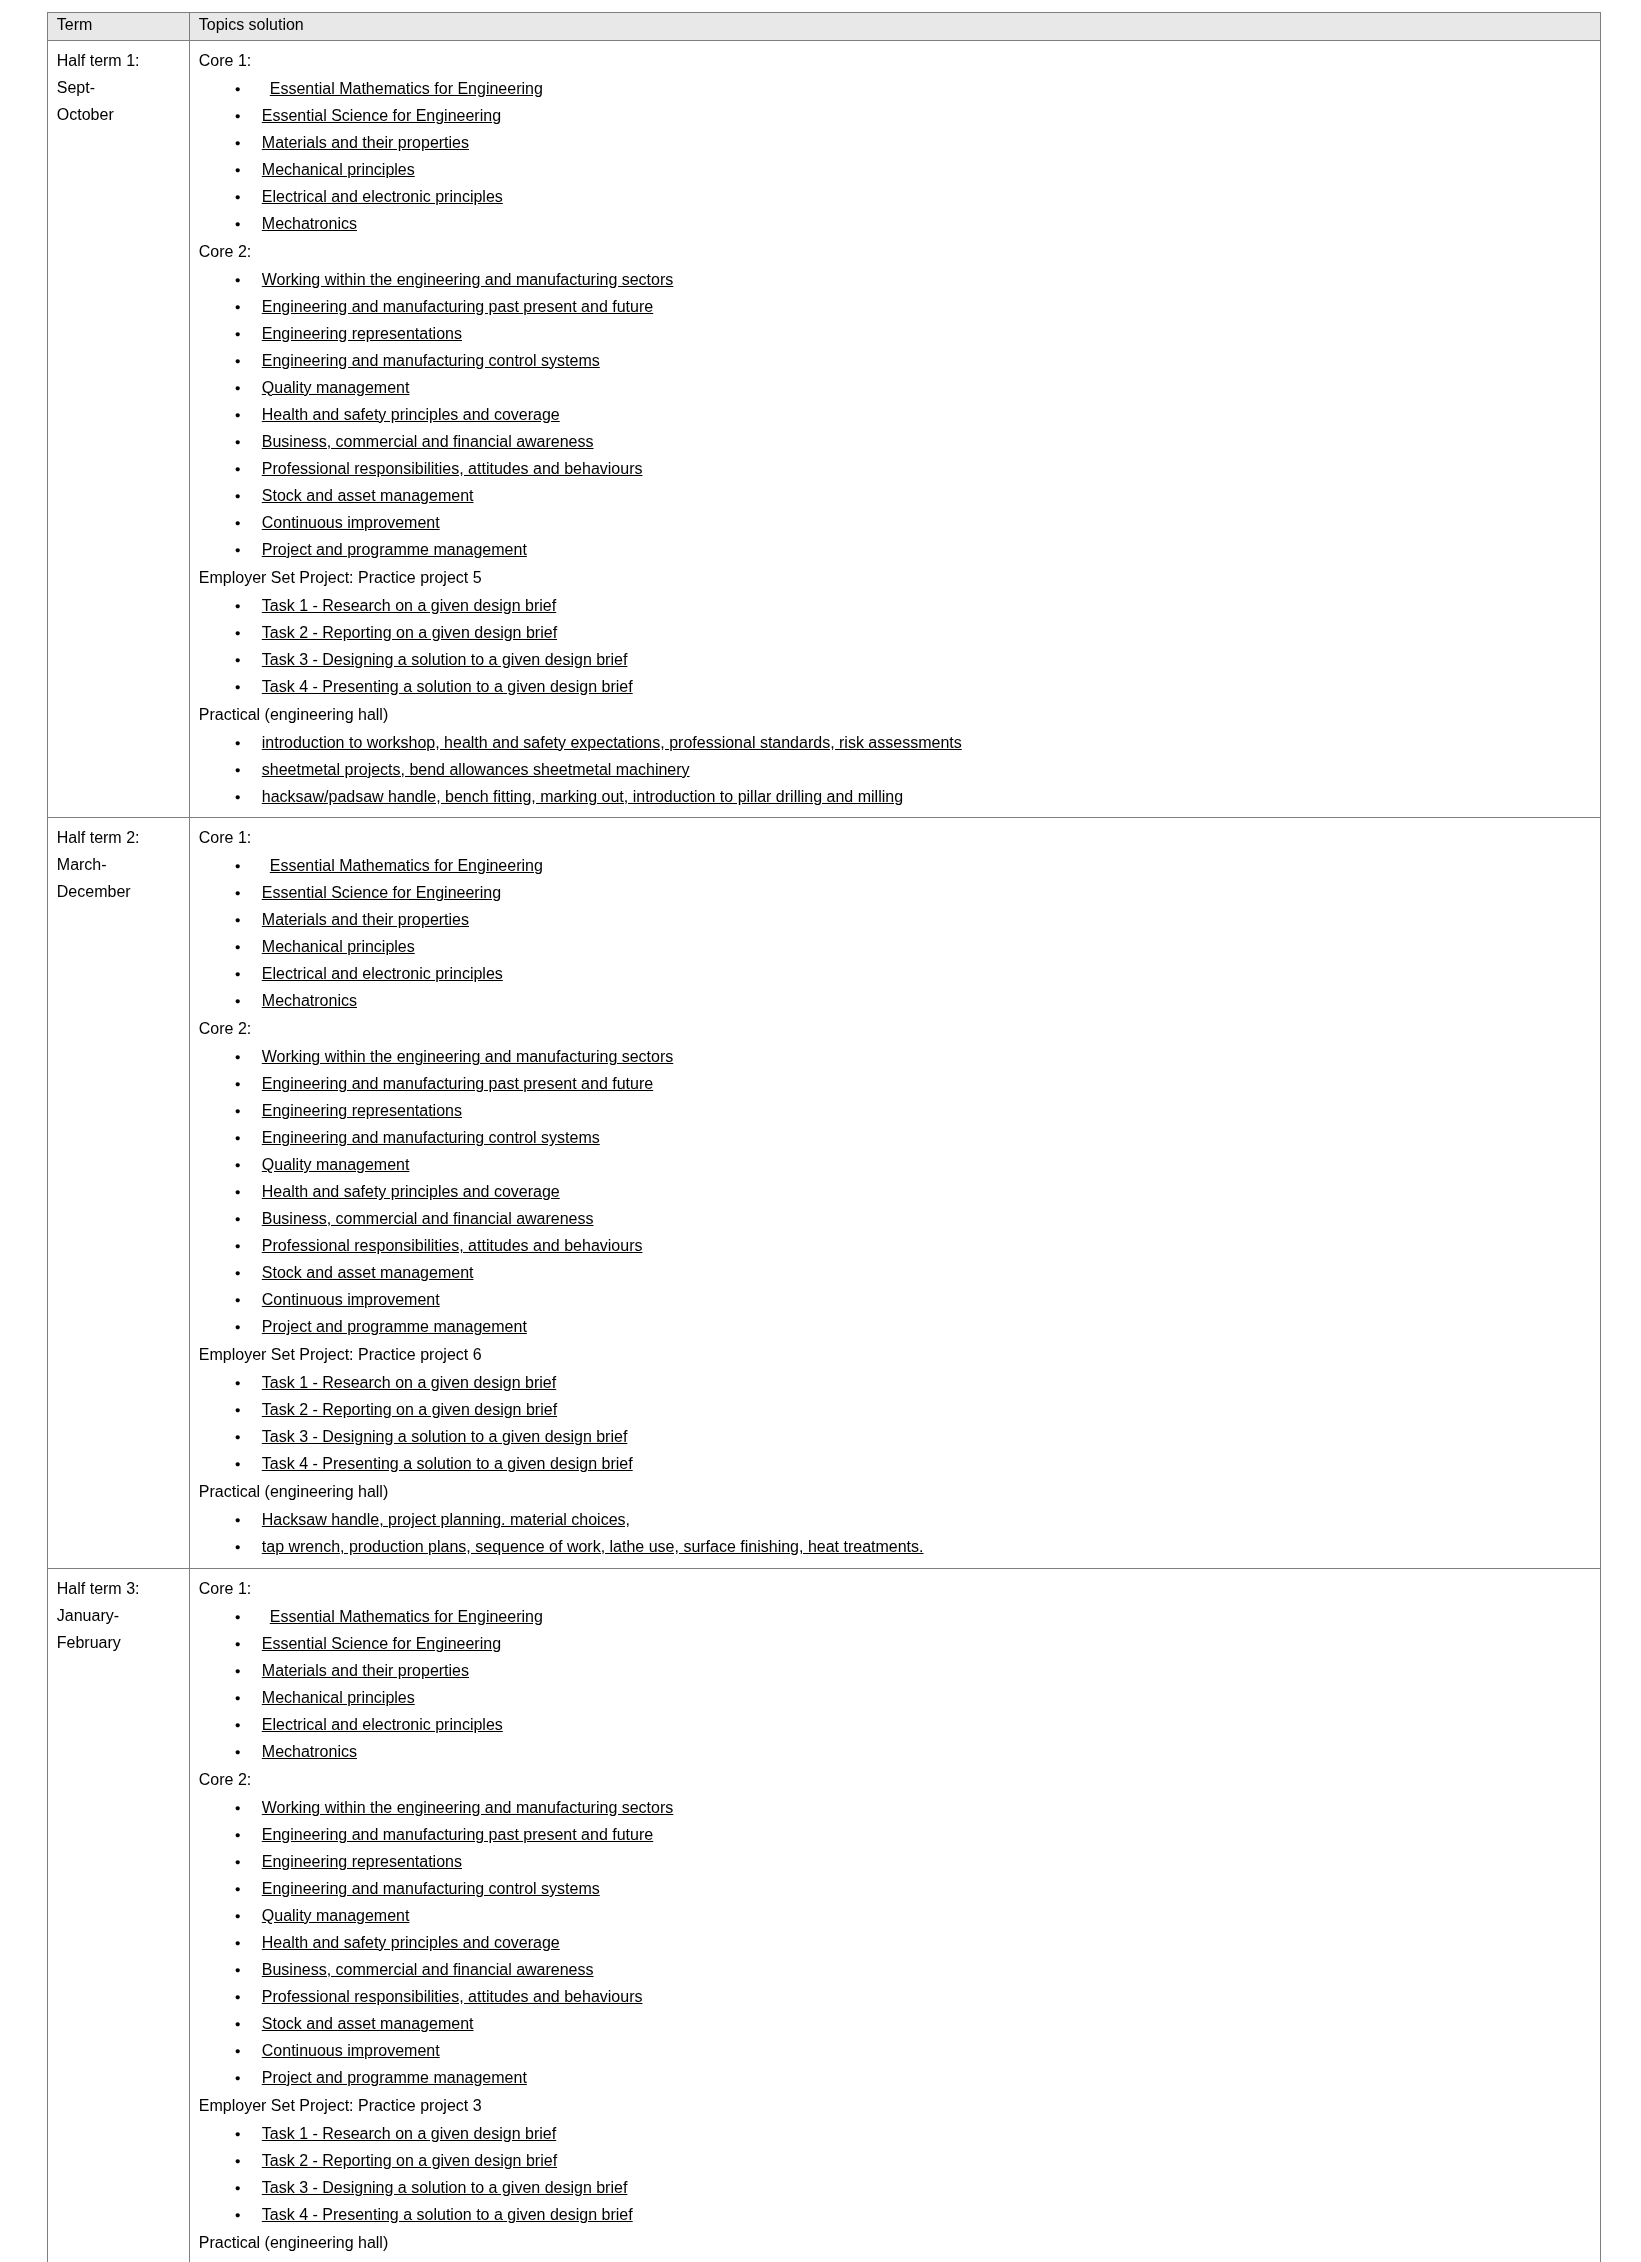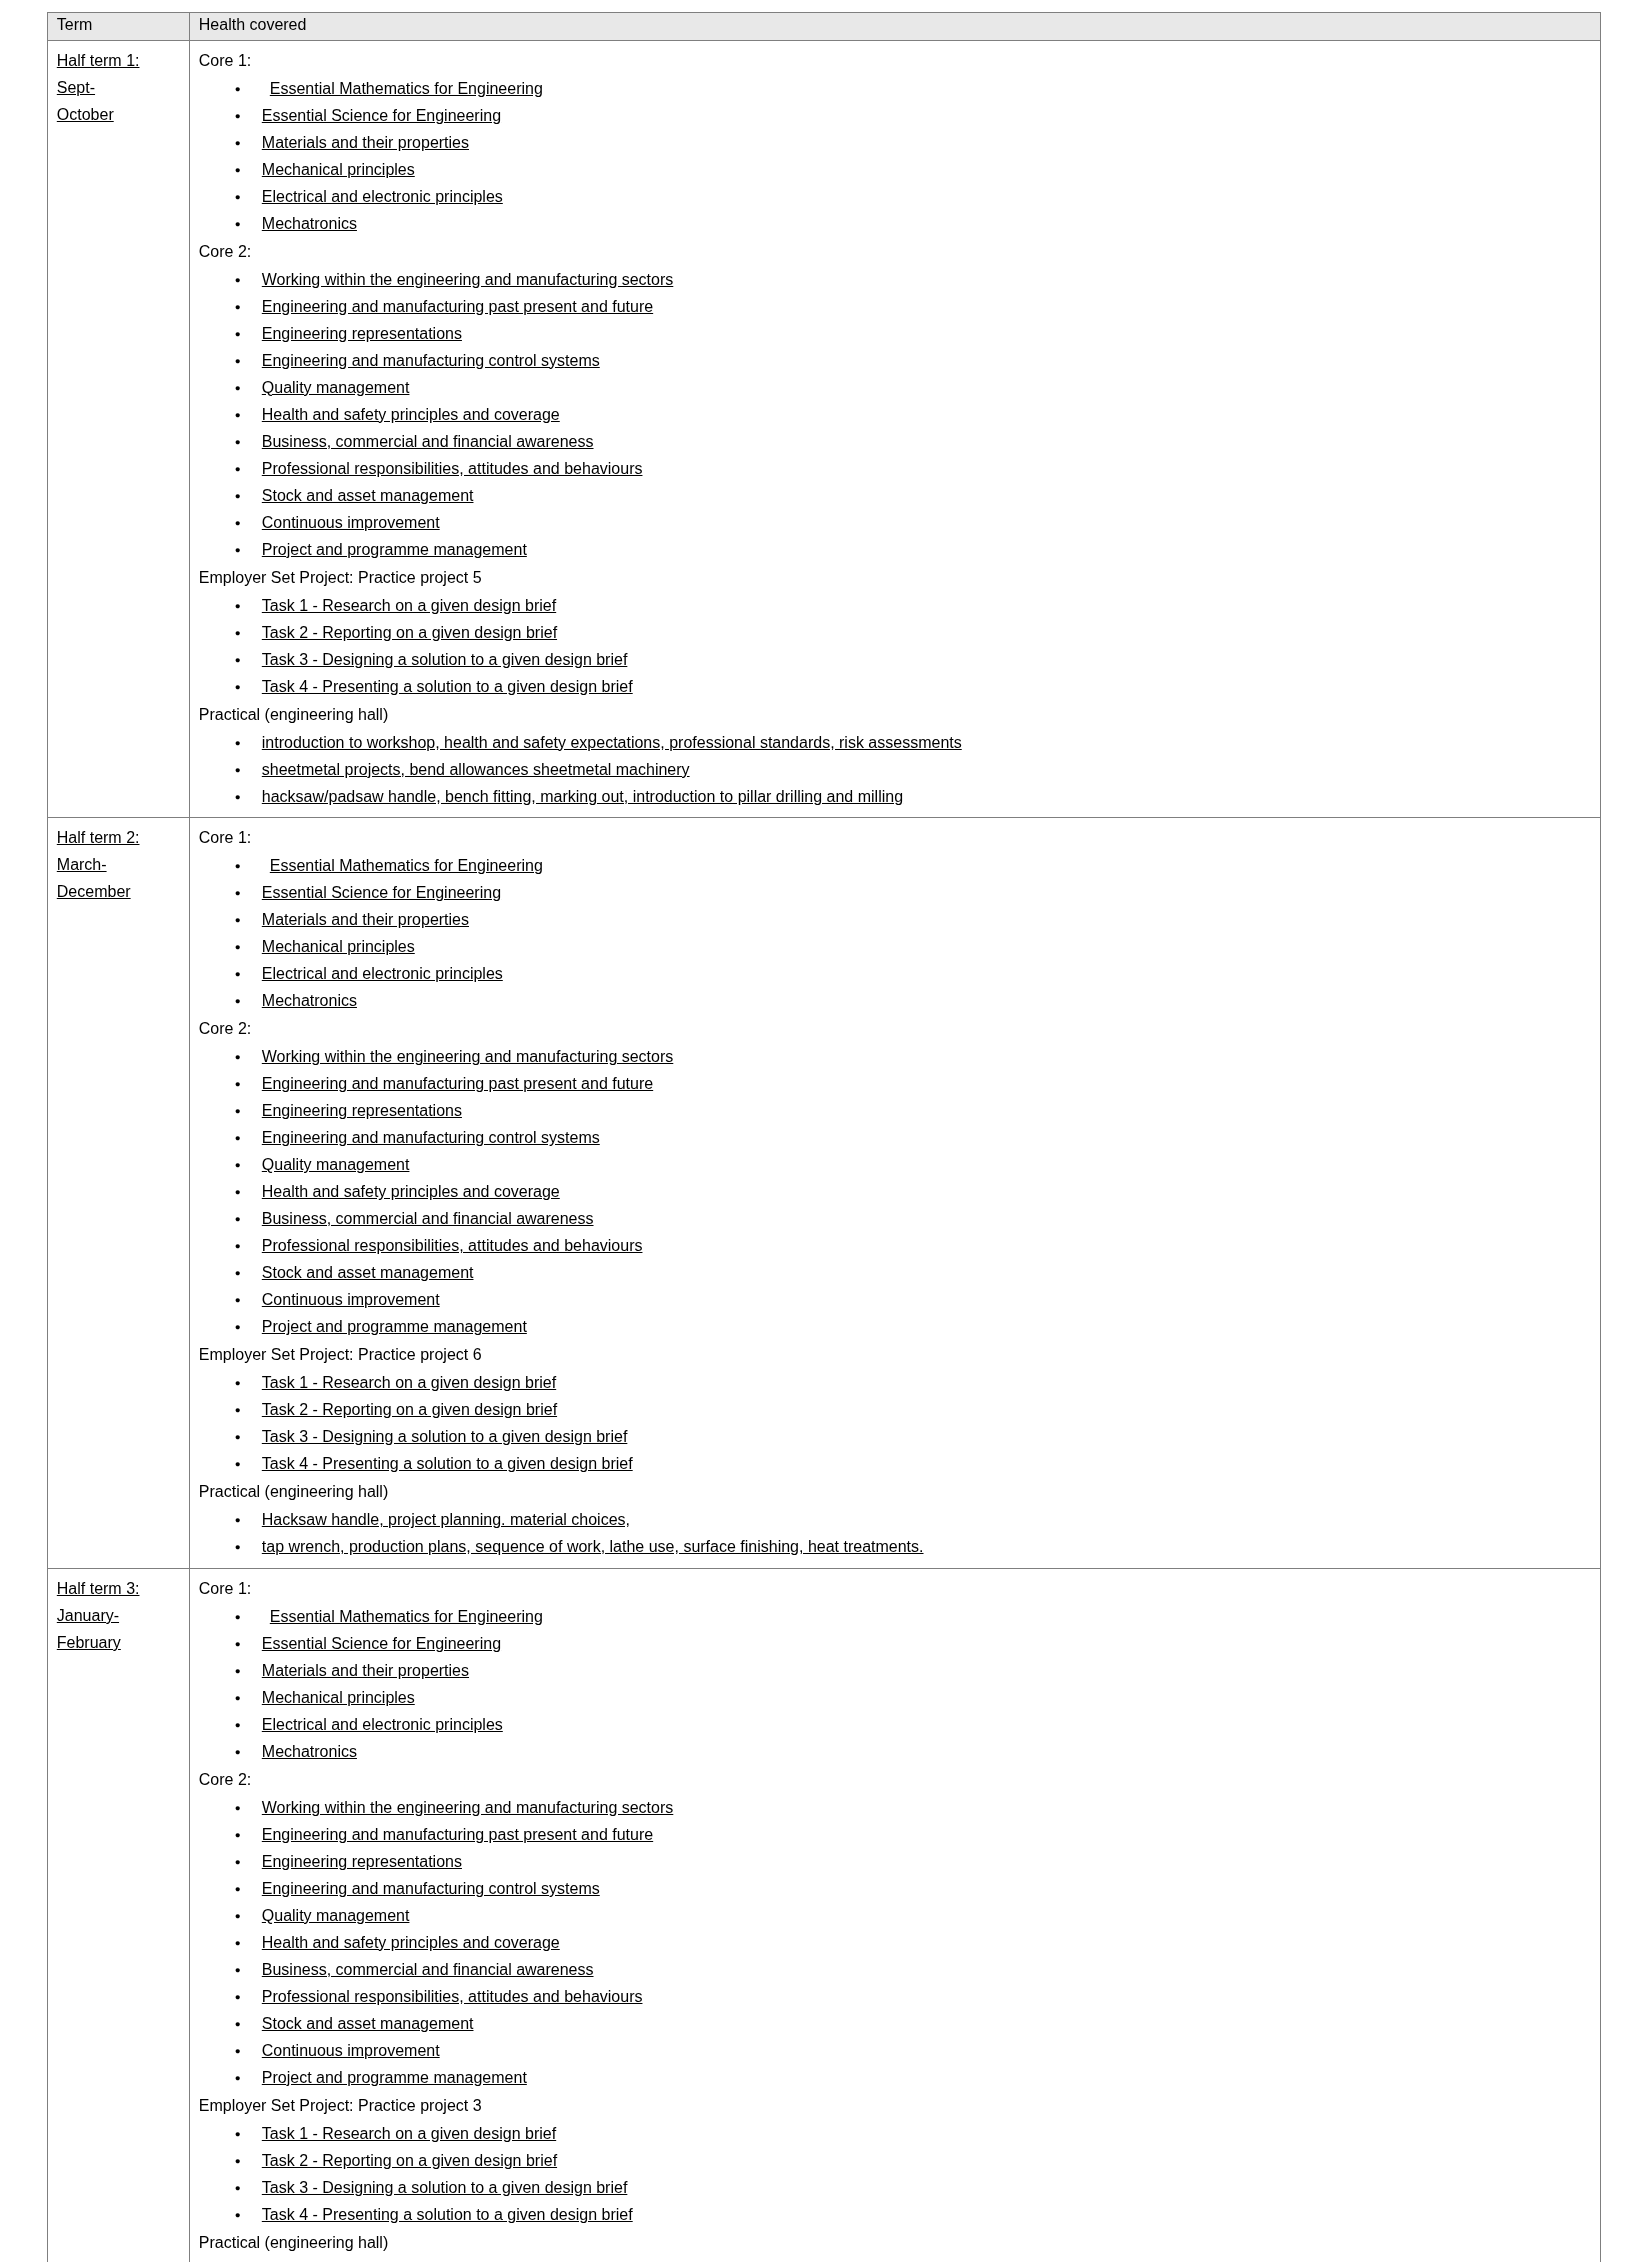--- a/index.html
+++ b/index.html
@@ -52,21 +52,20 @@
   tbody td .cellpad {
     padding: 5.9px 5.9px 6.8px 8.8px;
   }
   td.term-cell { }
   td.topics-cell { }
 
   .term-line {
     display: block;
     line-height: 27px;
     white-space: nowrap;
-    text-decoration: underline;
   }
   .group-head {
     display: block;
     line-height: 27px;
   }
   ul.bullets {
     list-style: none;
     margin: 1px;
     padding: 0;
     text-decoration: underline;
@@ -98,21 +97,21 @@
     <colgroup>
       <col class="term-col">
       <col class="topics-col">
     </colgroup>
     <thead>
       <tr>
         <th>
           <div class="cellpad">Term</div>
         </th>
         <th>
-          <div class="cellpad">Health covered</div>
+          <div class="cellpad">Topics solution</div>
         </th>
       </tr>
     </thead>
     <tbody id="table-body">
         <tr>
           <td class="term-cell">
             <div class="cellpad">
               <span class="term-line">Half term 1:</span>
               <span class="term-line">Sept-</span>
               <span class="term-line">October</span>

